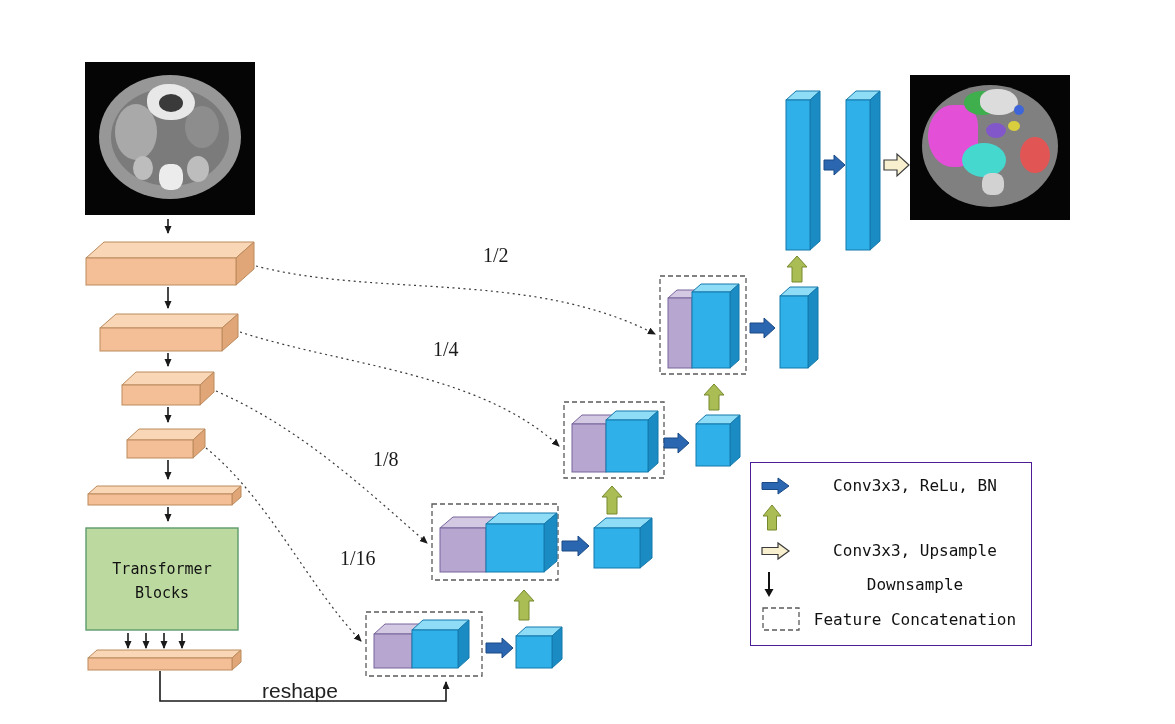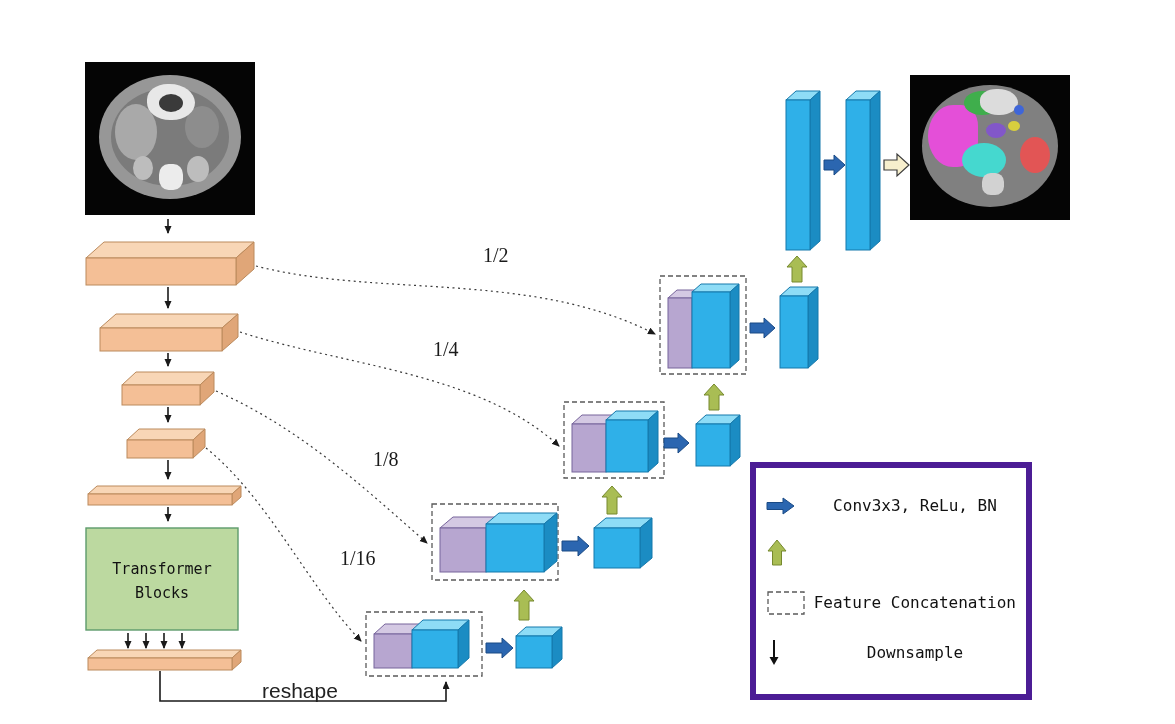--- a/index.html
+++ b/index.html
@@ -22,21 +22,21 @@
   .convArrow{fill:#2b66b0;stroke:#1a4a85;stroke-width:1;}
   .upArrow{fill:#a9bd54;stroke:#76892e;stroke-width:1;}
   .creamArrow{fill:#f7efcd;stroke:#3a3a3a;stroke-width:1.2;}
   .skiplabel{font-family:"Liberation Serif",serif;font-size:20px;fill:#1a1a1a;}
   .tftext{font-family:"DejaVu Sans Mono",monospace;font-size:15px;fill:#111;}
   .reshapetext{font-family:"Liberation Sans",sans-serif;font-size:21px;fill:#222;}
   
   .ct{position:absolute;background:#050505;overflow:hidden;}
   .blob{position:absolute;border-radius:50%;}
   
-  .legend{position:absolute;left:750px;top:462px;width:282px;height:238px;background:#fff;border:6px solid #4c1d95;display:flex;flex-direction:column;justify-content:space-evenly;padding:4px 10px;box-sizing:border-box;}
+  .legend{position:absolute;left:750px;top:462px;width:282px;height:184px;background:#fff;border:1px solid #4c1d95;display:flex;flex-direction:column;justify-content:space-evenly;padding:4px 10px;box-sizing:border-box;}
   .legend-row{display:flex;align-items:center;}
   .legend-icon{width:48px;display:flex;align-items:center;}
   .legend-label{flex:1;text-align:center;font-size:16px;color:#111;white-space:nowrap;}
 </style>
 </head>
 <body>
 
 <div id="canvas">
 
   <svg id="diagram-svg" width="1175" height="724" viewBox="0 0 1175 724">
@@ -251,30 +251,38 @@
     </div>
     <div class="legend-row">
       <span class="legend-icon">
         <svg width="22" height="27" viewBox="0 0 22 27">
             <polygon class="upArrow" points="6.5,26 6.5,12 2,12 11,1 20,12 15.5,12 15.5,26"></polygon>
           </svg>
       </span>
     </div>
     <div class="legend-row">
       <span class="legend-icon">
-        <svg width="40" height="26" viewBox="0 0 40 26">
-            <rect class="dashedbox" x="2" y="2" width="36" height="22"></rect>
-          </svg>
-      </span>
-      <span class="legend-label">Feature Concatenation</span>
+        <svg width="30" height="22" viewBox="0 0 30 22">
+            <polygon class="creamArrow" points="1,7.5 17,7.5 17,3 28,11 17,19 17,14.5 1,14.5"></polygon>
+          </svg>
+      </span>
+      <span class="legend-label">Conv3x3, Upsample</span>
     </div>
     <div class="legend-row">
       <span class="legend-icon">
         <svg width="16" height="27" viewBox="0 0 16 27">
             <path d="M8,1 L8,19" stroke="#111" stroke-width="2" fill="none"></path>
             <polygon points="3.5,18 12.5,18 8,26" fill="#111"></polygon>
           </svg>
       </span>
       <span class="legend-label">Downsample</span>
     </div>
+    <div class="legend-row">
+      <span class="legend-icon">
+        <svg width="40" height="26" viewBox="0 0 40 26">
+            <rect class="dashedbox" x="2" y="2" width="36" height="22"></rect>
+          </svg>
+      </span>
+      <span class="legend-label">Feature Concatenation</span>
+    </div>
   </div>
 
 </div>
 
 </body></html>

